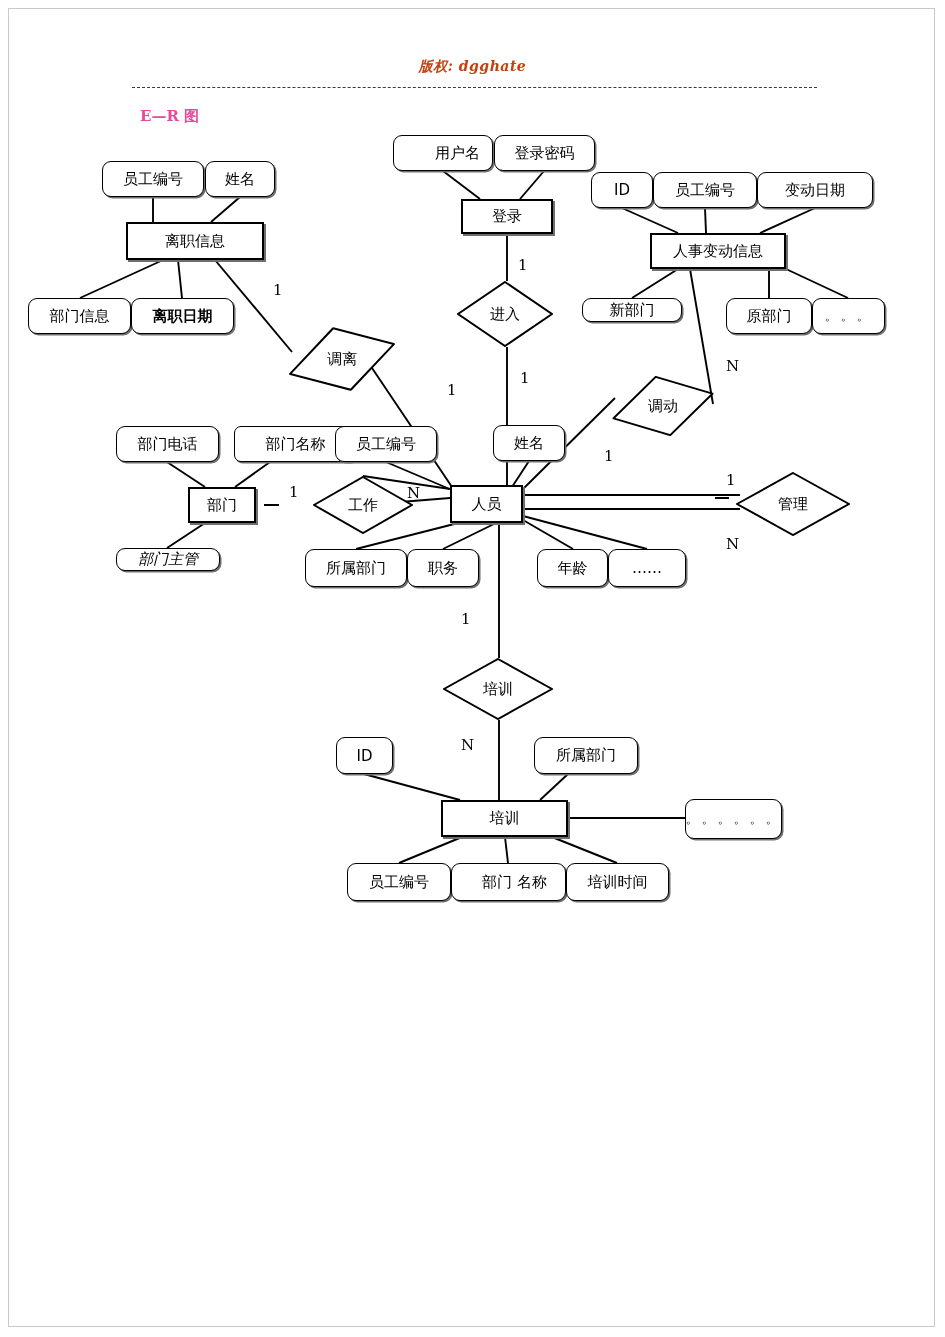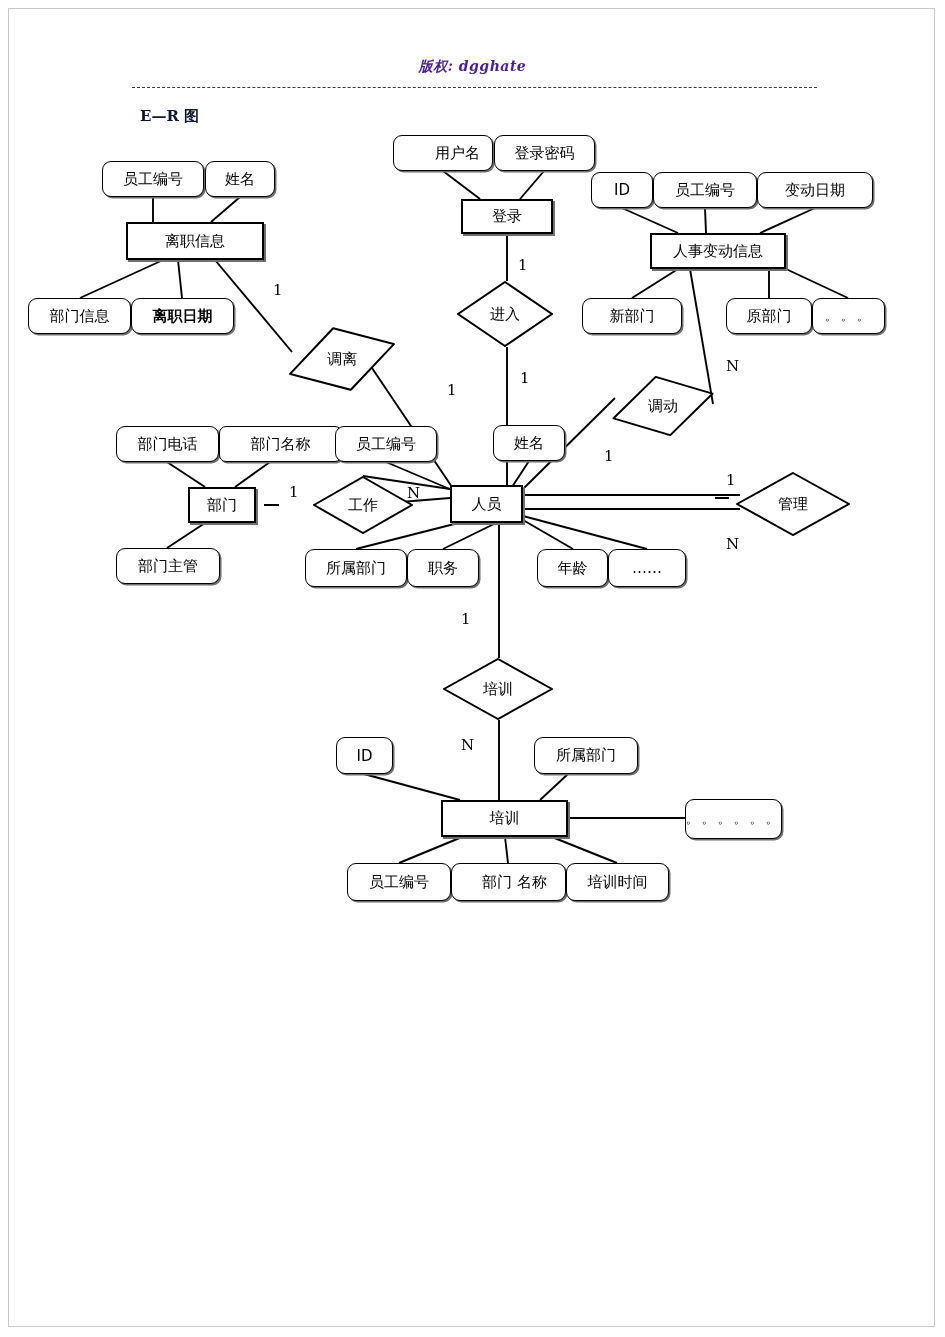--- a/index.html
+++ b/index.html
@@ -30,38 +30,38 @@
   .copyright {
     position: absolute;
     left: 0;
     top: 58px;
     width: 945px;
     text-align: center;
     font-family: "DejaVu Serif", "Liberation Serif", serif;
     font-style: italic;
     font-weight: bold;
     font-size: 14px;
-    color: #4c1d95;
+    color: #c2410c;
     letter-spacing: 0.5px;
   }
   .hrule {
     position: absolute;
     left: 132px;
     top: 87px;
     width: 685px;
     border-top: 1px dashed #3a3a3a;
   }
   .er-title {
     position: absolute;
     left: 140px;
     top: 107px;
     font-family: "DejaVu Serif", "Liberation Serif", serif;
     font-weight: bold;
     font-size: 15px;
-    color: #0f172a;
+    color: #ec4899;
     white-space: nowrap;
   }
 
   
   #lines {
     position: absolute;
     left: 0;
     top: 0;
     width: 945px;
     height: 1337px;
@@ -215,42 +215,42 @@
       </div>
       <div class="node attr" style="left: 591px; top: 172px; width: 62px; height: 36px;">
         <span>ID</span>
       </div>
       <div class="node attr" style="left: 653px; top: 172px; width: 104px; height: 36px;">
         <span>员工编号</span>
       </div>
       <div class="node attr" style="left: 757px; top: 172px; width: 116px; height: 36px;">
         <span>变动日期</span>
       </div>
-      <div class="node attr" style="left: 582px; top: 298px; width: 100px; height: 36px;">
+      <div class="node attr" style="left: 582px; top: 298px; width: 100px; height: 24px;">
         <span>新部门</span>
       </div>
       <div class="node attr" style="left: 726px; top: 298px; width: 86px; height: 36px;">
         <span>原部门</span>
       </div>
       <div class="node attr" style="left: 812px; top: 298px; width: 73px; height: 36px;">
         <span class="dots-circ">。。。</span>
       </div>
       <div class="node attr" style="left: 116px; top: 426px; width: 103px; height: 36px;">
         <span>部门电话</span>
       </div>
-      <div class="node attr" style="left: 219px; top: 426px; width: 123px; height: 36px; border-radius: 7px;">
+      <div class="node attr" style="left: 234px; top: 426px; width: 123px; height: 36px; border-radius: 7px;">
         <span>部门名称</span>
       </div>
       <div class="node attr" style="left: 335px; top: 426px; width: 102px; height: 36px;">
         <span>员工编号</span>
       </div>
       <div class="node attr" style="left: 493px; top: 425px; width: 72px; height: 36px;">
         <span>姓名</span>
       </div>
-      <div class="node attr" style="left: 116px; top: 548px; width: 104px; height: 36px;">
+      <div class="node attr" style="left: 116px; top: 548px; width: 104px; height: 23px; font-style: italic;">
         <span>部门主管</span>
       </div>
       <div class="node attr" style="left: 305px; top: 549px; width: 102px; height: 38px;">
         <span>所属部门</span>
       </div>
       <div class="node attr" style="left: 407px; top: 549px; width: 72px; height: 38px;">
         <span>职务</span>
       </div>
       <div class="node attr" style="left: 537px; top: 549px; width: 71px; height: 38px;">
         <span>年龄</span>

